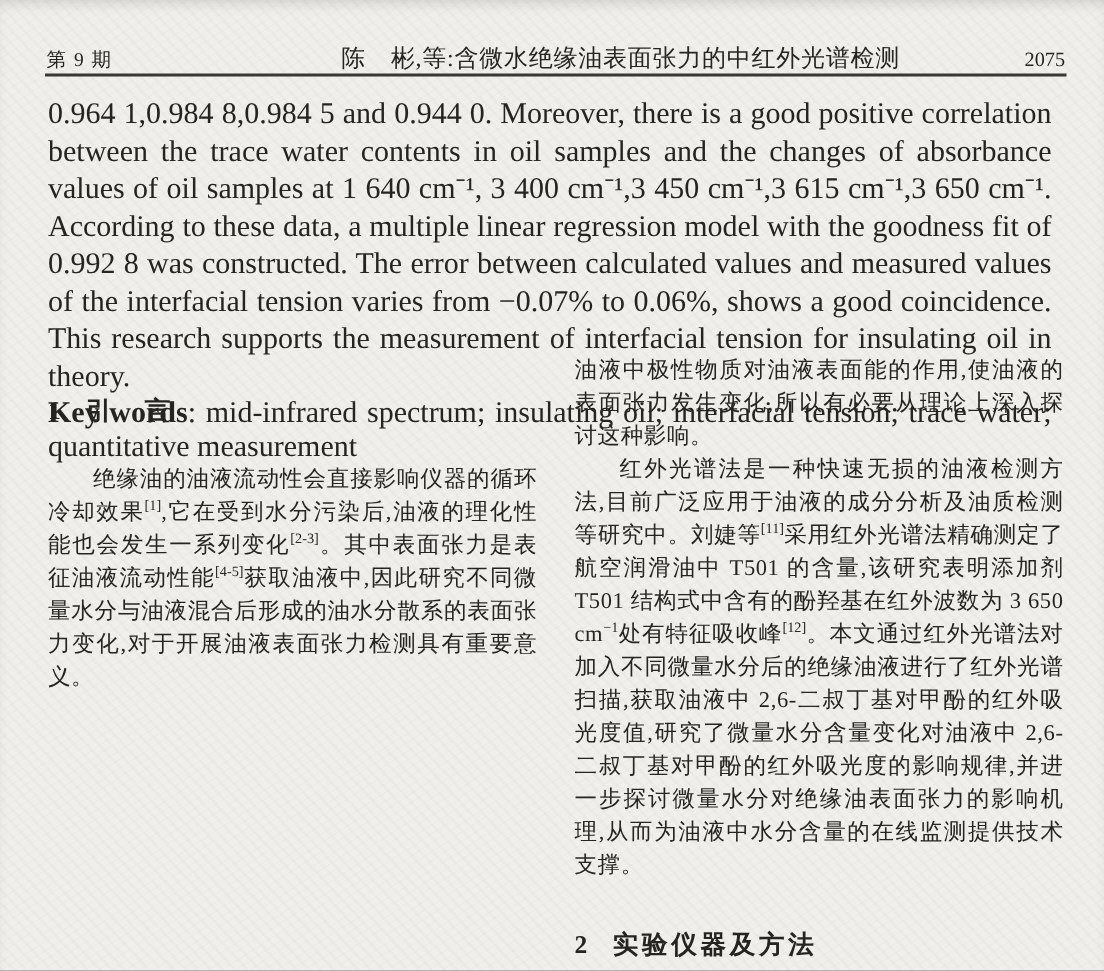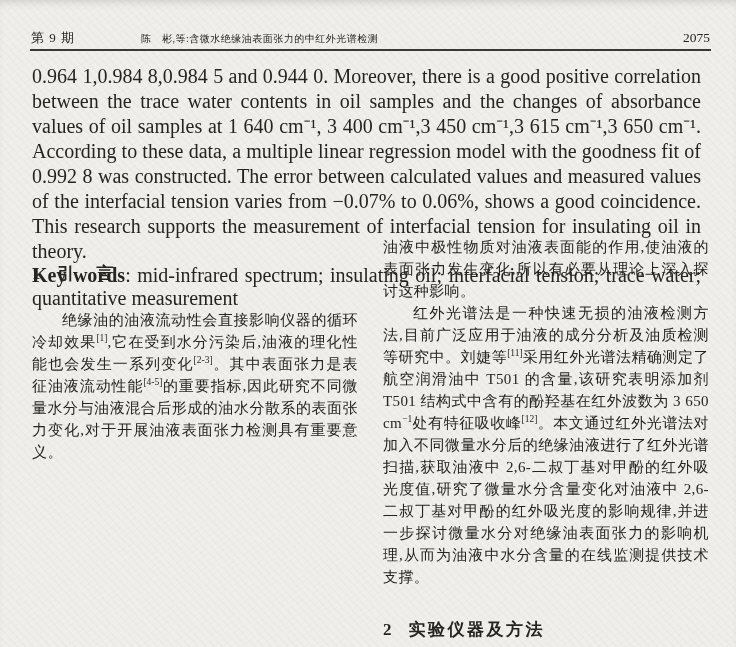--- a/index.html
+++ b/index.html
@@ -16,21 +16,21 @@
     color:#262420;
     font-family:Liberation Serif, serif;
     overflow:hidden;
   }
   .header {
     position:absolute; top:29px; left:31px; right:26px;
     display:flex; align-items:baseline;
     font-size:13px;
   }
   .header-issue { width:110px; letter-spacing:1px; }
-  .header-title { flex:1; text-align:left; font-size:10px; letter-spacing:0.5px; }
+  .header-title { flex:1; text-align:right; font-size:16px; letter-spacing:0.5px; }
   .header-page  { width:110px; text-align:right; font-size:13.5px; }
   .header-rule {
     position:absolute; top:49px; left:30px; right:25px;
     height:2px; background:#3a3833;
   }
   .abstract {
     position:absolute; top:64px; left:32px; right:35px;
     font-size:20px; line-height:25px;
     text-align:justify; text-align-last:left;
   }
@@ -78,21 +78,21 @@
     <p class="keywords-line"><span class="keywords-label">Key words</span><span>: </span><span>mid-infrared spectrum; insulating oil; interfacial tension; trace water; quantitative measurement</span></p>
   </div>
 
   <div class="columns">
 
     <div class="col col-left">
       <h2 class="section-heading heading-intro">
         <span class="section-number">1</span>
         <span class="section-title">引　言</span>
       </h2>
-      <p class="cn-para indent para-first"><span>绝缘油的油液流动性会直接影响仪器的循环冷却效果</span><sup>[1]</sup><span>,它在受到水分污染后,油液的理化性能也会发生一系列变化</span><sup>[2-3]</sup><span>。其中表面张力是表征油液流动性能</span><sup>[4-5]</sup><span>的重要指标,因此研究不同微量水分与油液混合后形成的油水分散系的表面张力变化,对于开展油液表面张力检测具有重要意义。</span></p>
+      <p class="cn-para indent para-first"><span>绝缘油的油液流动性会直接影响仪器的循环冷却效果</span><sup>[1]</sup><span>,它在受到水分污染后,油液的理化性能也会发生一系列变化</span><sup>[2-3]</sup><span>。其中表面张力是表征油液流动性能</span><sup>[4-5]</sup><span>获取油液中,因此研究不同微量水分与油液混合后形成的油水分散系的表面张力变化,对于开展油液表面张力检测具有重要意义。</span></p>
     </div>
 
     <div class="col col-right">
       <p class="cn-para"><span>油液中极性物质对油液表面能的作用,使油液的表面张力发生变化,所以有必要从理论上深入探讨这种影响。</span></p>
       <p class="cn-para indent"><span>红外光谱法是一种快速无损的油液检测方法,目前广泛应用于油液的成分分析及油质检测等研究中。刘婕等</span><sup>[11]</sup><span>采用红外光谱法精确测定了航空润滑油中 T501 的含量,该研究表明添加剂 T501 结构式中含有的酚羟基在红外波数为 3 650 cm</span><sup>−1</sup><span>处有特征吸收峰</span><sup>[12]</sup><span>。本文通过红外光谱法对加入不同微量水分后的绝缘油液进行了红外光谱扫描,获取油液中 2,6-二叔丁基对甲酚的红外吸光度值,研究了微量水分含量变化对油液中 2,6-二叔丁基对甲酚的红外吸光度的影响规律,并进一步探讨微量水分对绝缘油表面张力的影响机理,从而为油液中水分含量的在线监测提供技术支撑。</span></p>
       <h2 class="section-heading heading-methods">
         <span class="section-number">2</span>
         <span class="section-title">实验仪器及方法</span>
       </h2>
     </div>

